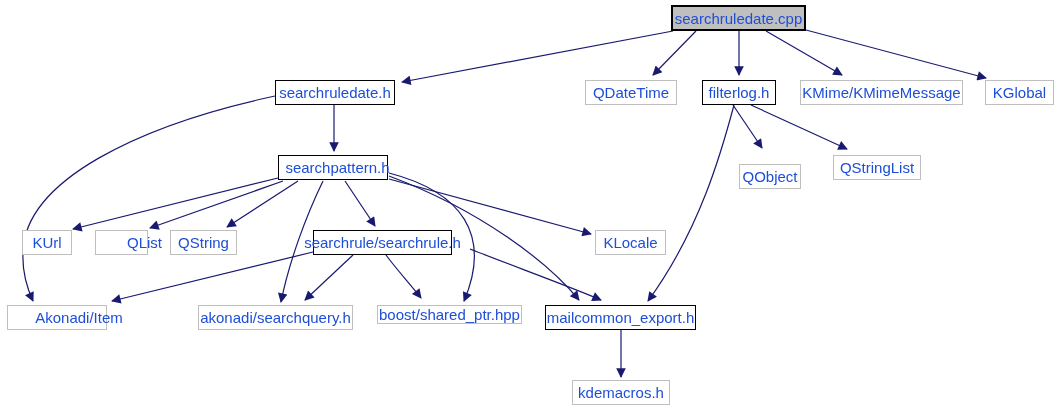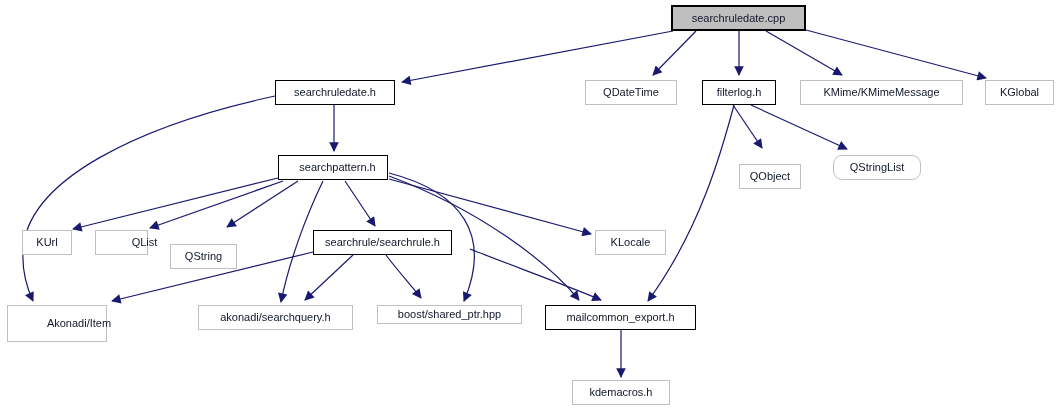--- a/index.html
+++ b/index.html
@@ -27,22 +27,22 @@
     stroke-width: 1.2px;
   }
   .node {
     position: absolute;
     box-sizing: border-box;
     display: flex;
     align-items: center;
     justify-content: center;
     background: #ffffff;
     border: 1px solid #bfbfbf;
-    color: #0f172a;
-    font-size: 11px;
+    color: #1d4ed8;
+    font-size: 15px;
     line-height: 1;
     white-space: nowrap;
     cursor: default;
   }
   .node.linked {
     border: 1px solid #000000;
     cursor: pointer;
   }
   .node.main {
     border: 2px solid #000000;
@@ -87,24 +87,24 @@
     </svg>
 
 <div class="node main" style="left: 671px; top: 5px; width: 135px; height: 26px;">searchruledate.cpp</div>
     <div class="node linked" style="left: 275px; top: 80px; width: 120px; height: 25px;">searchruledate.h</div>
     <div class="node plain" style="left: 585px; top: 80px; width: 92px; height: 25px;">QDateTime</div>
     <div class="node linked" style="left: 702px; top: 80px; width: 74px; height: 25px;">filterlog.h</div>
     <div class="node plain" style="left: 800px; top: 80px; width: 163px; height: 25px;">KMime/KMimeMessage</div>
     <div class="node plain" style="left: 985px; top: 80px; width: 69px; height: 25px;">KGlobal</div>
     <div class="node linked" style="left: 278px; top: 155px; width: 110px; height: 25px; padding-left: 9px;">searchpattern.h</div>
     <div class="node plain" style="left: 739px; top: 164px; width: 62px; height: 25px;">QObject</div>
-    <div class="node plain" style="left: 833px; top: 155px; width: 88px; height: 25px; border-radius: 9px;">QStringList</div>
+    <div class="node plain" style="left: 833px; top: 155px; width: 88px; height: 25px;">QStringList</div>
     <div class="node plain" style="left: 22px; top: 230px; width: 50px; height: 25px;">KUrl</div>
     <div class="node plain" style="left: 95px; top: 230px; width: 53px; height: 25px; padding-left: 46px;">QList</div>
-    <div class="node plain" style="left: 170px; top: 244px; width: 67px; height: 25px;">QString</div>
+    <div class="node plain" style="left: 170px; top: 230px; width: 67px; height: 25px;">QString</div>
     <div class="node linked" style="left: 313px; top: 230px; width: 139px; height: 25px;">searchrule/searchrule.h</div>
     <div class="node plain" style="left: 595px; top: 230px; width: 71px; height: 25px;">KLocale</div>
-    <div class="node plain" style="left: 7px; top: 305px; width: 100px; height: 37px; padding-left: 44px;">Akonadi/Item</div>
+    <div class="node plain" style="left: 7px; top: 305px; width: 100px; height: 25px; padding-left: 44px;">Akonadi/Item</div>
     <div class="node plain" style="left: 198px; top: 305px; width: 155px; height: 25px;">akonadi/searchquery.h</div>
     <div class="node plain" style="left: 377px; top: 305px; width: 145px; height: 19px;">boost/shared_ptr.hpp</div>
     <div class="node plain" style="left: 572px; top: 380px; width: 98px; height: 25px;">kdemacros.h</div>
     <div class="node linked" style="left: 545px; top: 305px; width: 151px; height: 25px;">mailcommon_export.h</div>
   </div>
 
 </body></html>

